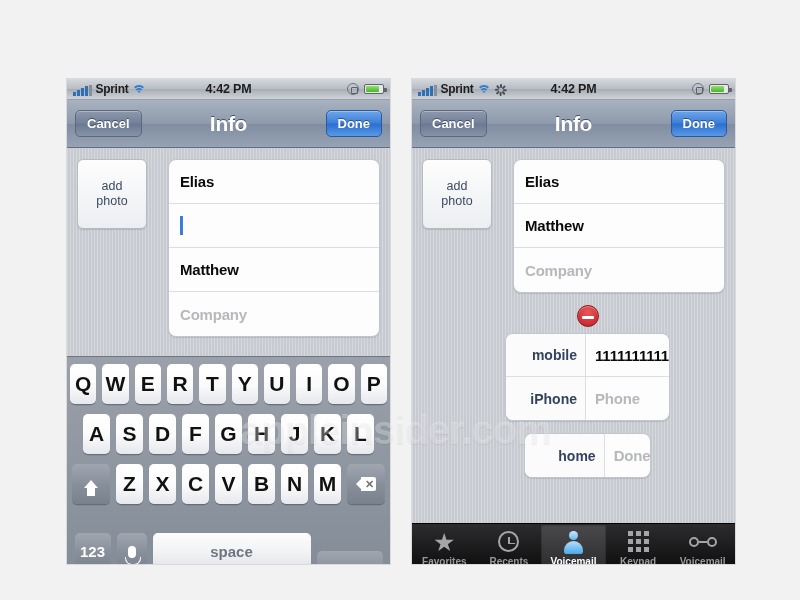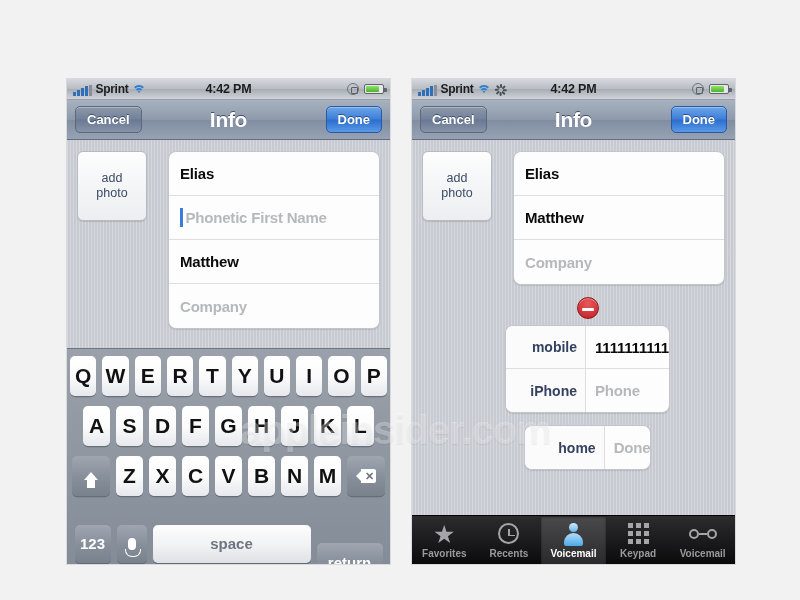--- a/index.html
+++ b/index.html
@@ -64,21 +64,21 @@
     width: 5px; height: 5px; border: 1.3px solid #5c6168; border-radius: 1px; }
   .battery { width: 20px; height: 10px; border: 1.2px solid #5f646b;
     border-radius: 2px; position: relative; padding: 1px; background: #e6e8ea; }
   .battery::after { content:""; position:absolute; right:-3.5px; top:2.5px;
     width:2.5px; height:4px; background:#5f646b; border-radius:0 1px 1px 0; }
   .battery i { display:block; height:100%; width:84%;
     background: linear-gradient(to bottom, #8fe06a, #4cb52a); border-radius:1px; }
 
   
   .navbar {
-    position: relative; height: 40px;
+    position: relative; height: 48px;
     background: linear-gradient(to bottom, #a8b2c0 0%, #8e9aac 50%, #808da1 51%, #97a3b4 100%);
     border-bottom: 1px solid #646e7e;
     display: flex; align-items: center; padding: 8px 8px;
   }
   .nav-title {
     position: absolute; left: 0; right: 0; text-align: center;
     font-size: 21px; font-weight: bold; color: #fff;
     text-shadow: 0 -1px 0 rgba(40,50,65,0.75); letter-spacing: -0.3px;
   }
   .nav-btn {
@@ -293,21 +293,20 @@
     <div class="content" style="height:424px;">
       <div class="top-row">
         <div class="add-photo">
           <span>add</span>
           <span>photo</span>
         </div>
         <div class="card">
           <div class="fld">Elias</div>
           <div class="fld ph">
               <span class="caret"></span>
-              <span>Phonetic First Name</span>
             </div>
           <div class="fld">Matthew</div>
           <div class="fld ph">Company</div>
         </div>
       </div>
 
       <div class="keyboard">
         <div class="krow">
           <div class="key">Q</div>
           <div class="key">W</div>

